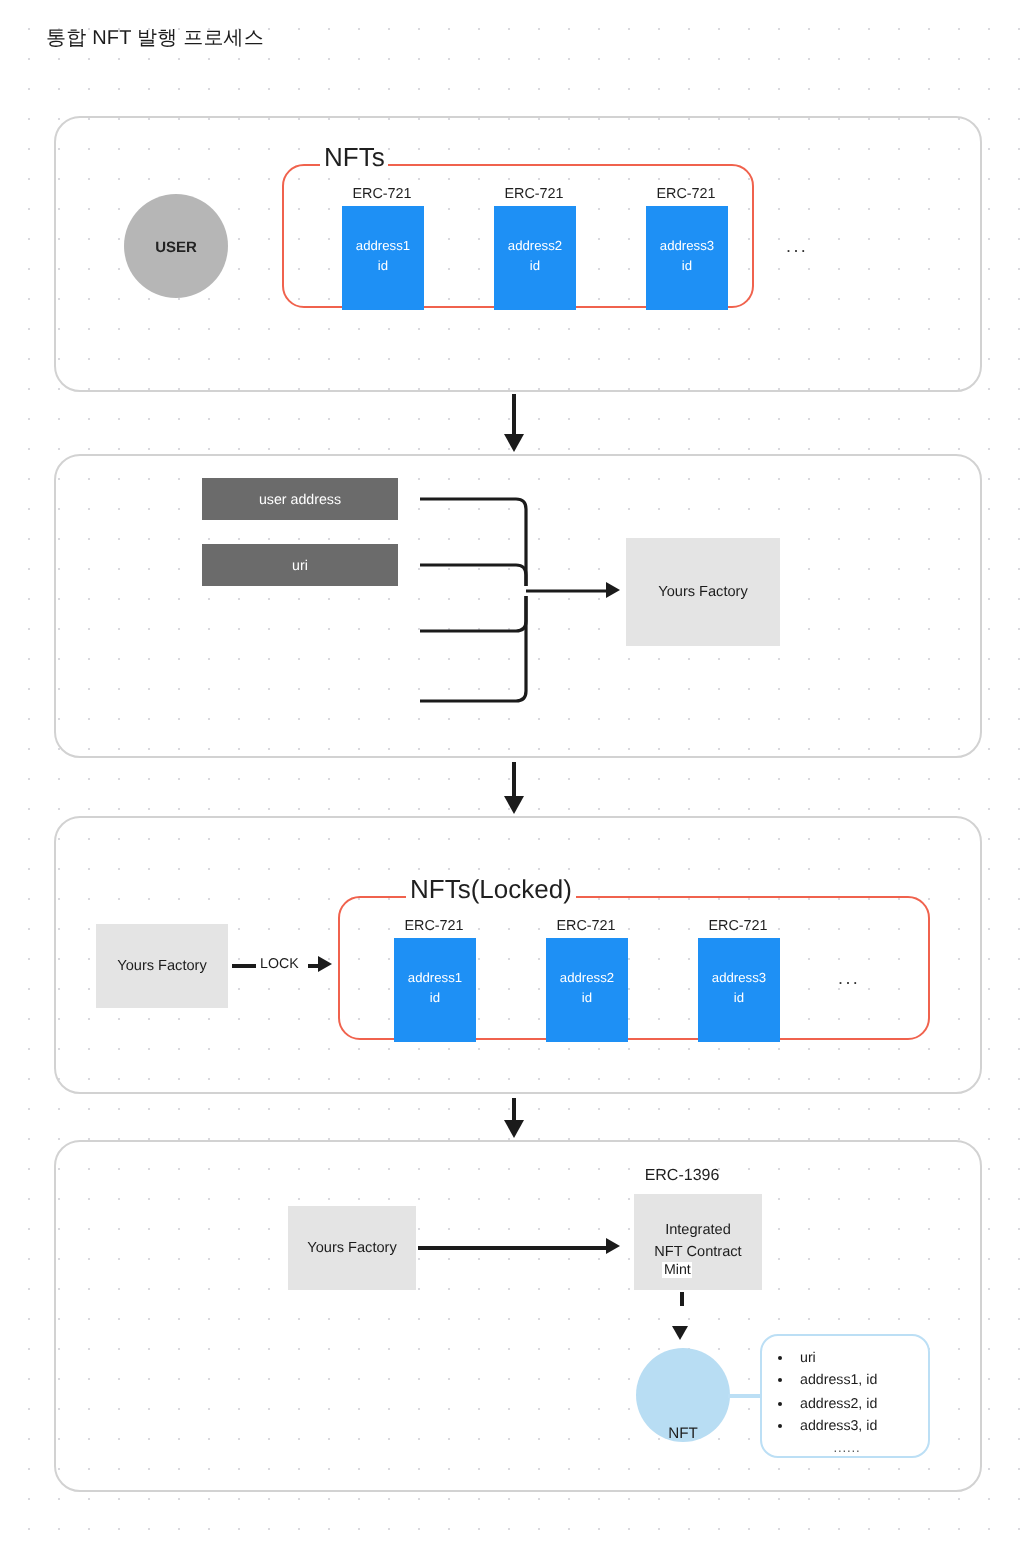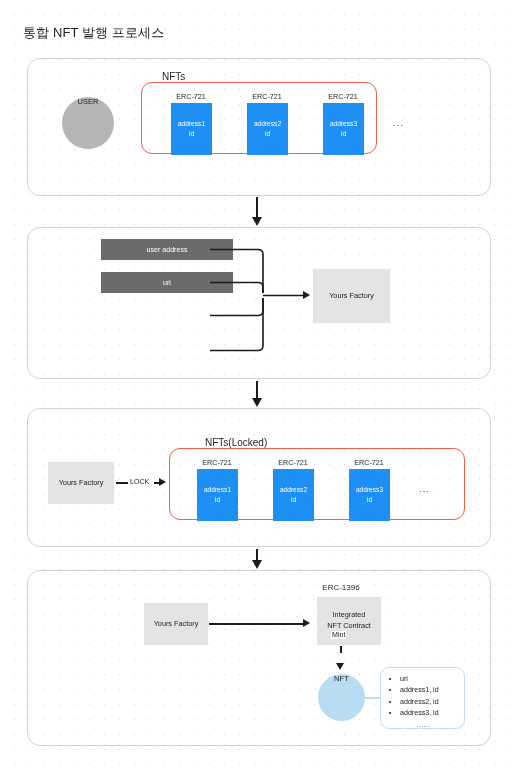--- a/index.html
+++ b/index.html
@@ -13,22 +13,22 @@
   #canvas {
     position: relative;
     width: 511px; height: 772px;
     background-color: #ffffff;
     background-image: radial-gradient(circle, #d9d9de 0.7px, transparent 0.75px);
     background-size: 15px 15px;
     background-position: 7px 7px;
   }
   .page-title {
     position: absolute;
-    left: 23px; top: 24px;
-    font-size: 13px;
+    left: 23px; top: 12px;
+    font-size: 10px;
     color: #1c1c1c;
     letter-spacing: 0.1px;
     white-space: nowrap;
   }
   .panel {
     position: absolute;
     left: 27px;
     width: 464px;
     border: 1px solid #d2d2d2;
     border-radius: 13px;
@@ -57,43 +57,43 @@
   #arrow-1-2 { top: 197px; height: 21px; }
   #arrow-2-3 { top: 381px; height: 18px; }
   #arrow-3-4 { top: 549px; height: 12px; }
 
   
   .circle-user {
     position: absolute;
     width: 52px; height: 52px;
     border-radius: 50%;
     background: #b6b6b6;
-    display: flex; justify-content: center;
-    font-size: 7.5px; color: #232323;
+    display: flex; align-items: center; justify-content: center;
+    font-size: 7.5px; color: #232323; font-weight: bold;
   }
   
   .circle-nft {
     position: absolute;
     width: 47px; height: 47px;
     border-radius: 50%;
     background: #b8ddf3;
-    display: flex; align-items: flex-start; justify-content: center;
+    display: flex; align-items: flex-end; justify-content: center;
     font-size: 7.6px; color: #1c1c1c;
   }
 
   
   .group-box {
     position: absolute;
     border: 1px solid #f0624d;
     border-radius: 11px;
     background: transparent;
   }
   .group-label {
     position: absolute;
-    font-size: 10px;
+    font-size: 13px;
     color: #1f1f1f;
     background: #ffffff;
     padding: 0 2px;
     white-space: nowrap;
   }
 
   
   .token {
     position: absolute;
     width: 41px; height: 52px;
@@ -110,21 +110,21 @@
   }
   .ellipsis {
     position: absolute;
     font-size: 9px; color: #333;
     letter-spacing: 1.2px;
   }
 
   
   .param-bar {
     position: absolute;
-    left: 101px; width: 132px; height: 21px;
+    left: 101px; width: 98px; height: 21px;
     background: #6b6b6b;
     display: flex; align-items: center; justify-content: center;
     font-size: 7.1px; color: #ffffff;
   }
 
   
   .box-grey {
     position: absolute;
     background: #e4e4e4;
     display: flex; flex-direction: column;

